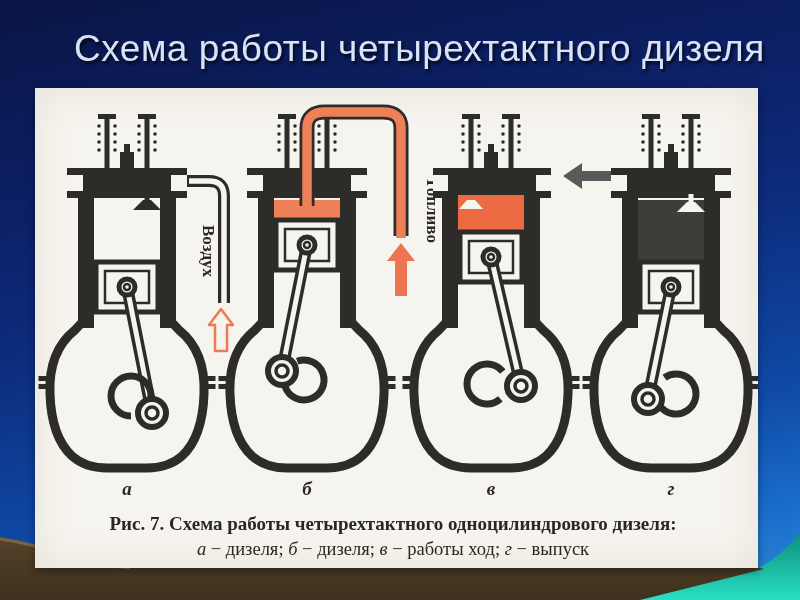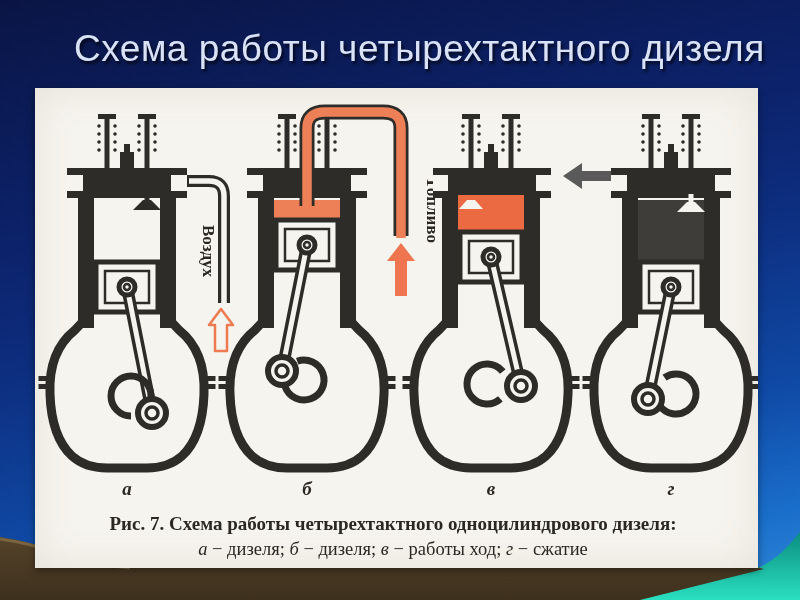--- a/index.html
+++ b/index.html
@@ -206,17 +206,17 @@
       <g font-style="italic">
         <text class="diag" x="92" y="407" font-size="19" text-anchor="middle">а</text>
         <text class="diag" x="272" y="407" font-size="19" text-anchor="middle">б</text>
         <text class="diag" x="456" y="407" font-size="19" text-anchor="middle">в</text>
         <text class="diag" x="636" y="407" font-size="19" text-anchor="middle">г</text>
       </g>
     </svg>
 
     <div class="caption">
       <div class="cap1">Рис. 7.  Схема работы четырехтактного одноцилиндрового дизеля:</div>
-      <div class="cap2"><span class="it">а</span><span> − дизеля; </span><span class="it">б</span><span> − дизеля; </span><span class="it">в</span><span> − работы ход; </span><span class="it">г</span><span> − сжатие</span></div>
+      <div class="cap2"><span class="it">а</span><span> − дизеля; </span><span class="it">б</span><span> − дизеля; </span><span class="it">в</span><span> − работы ход; </span><span class="it">г</span><span> − выпуск</span></div>
     </div>
 
   </div>
 </div>
 
 </body></html>

